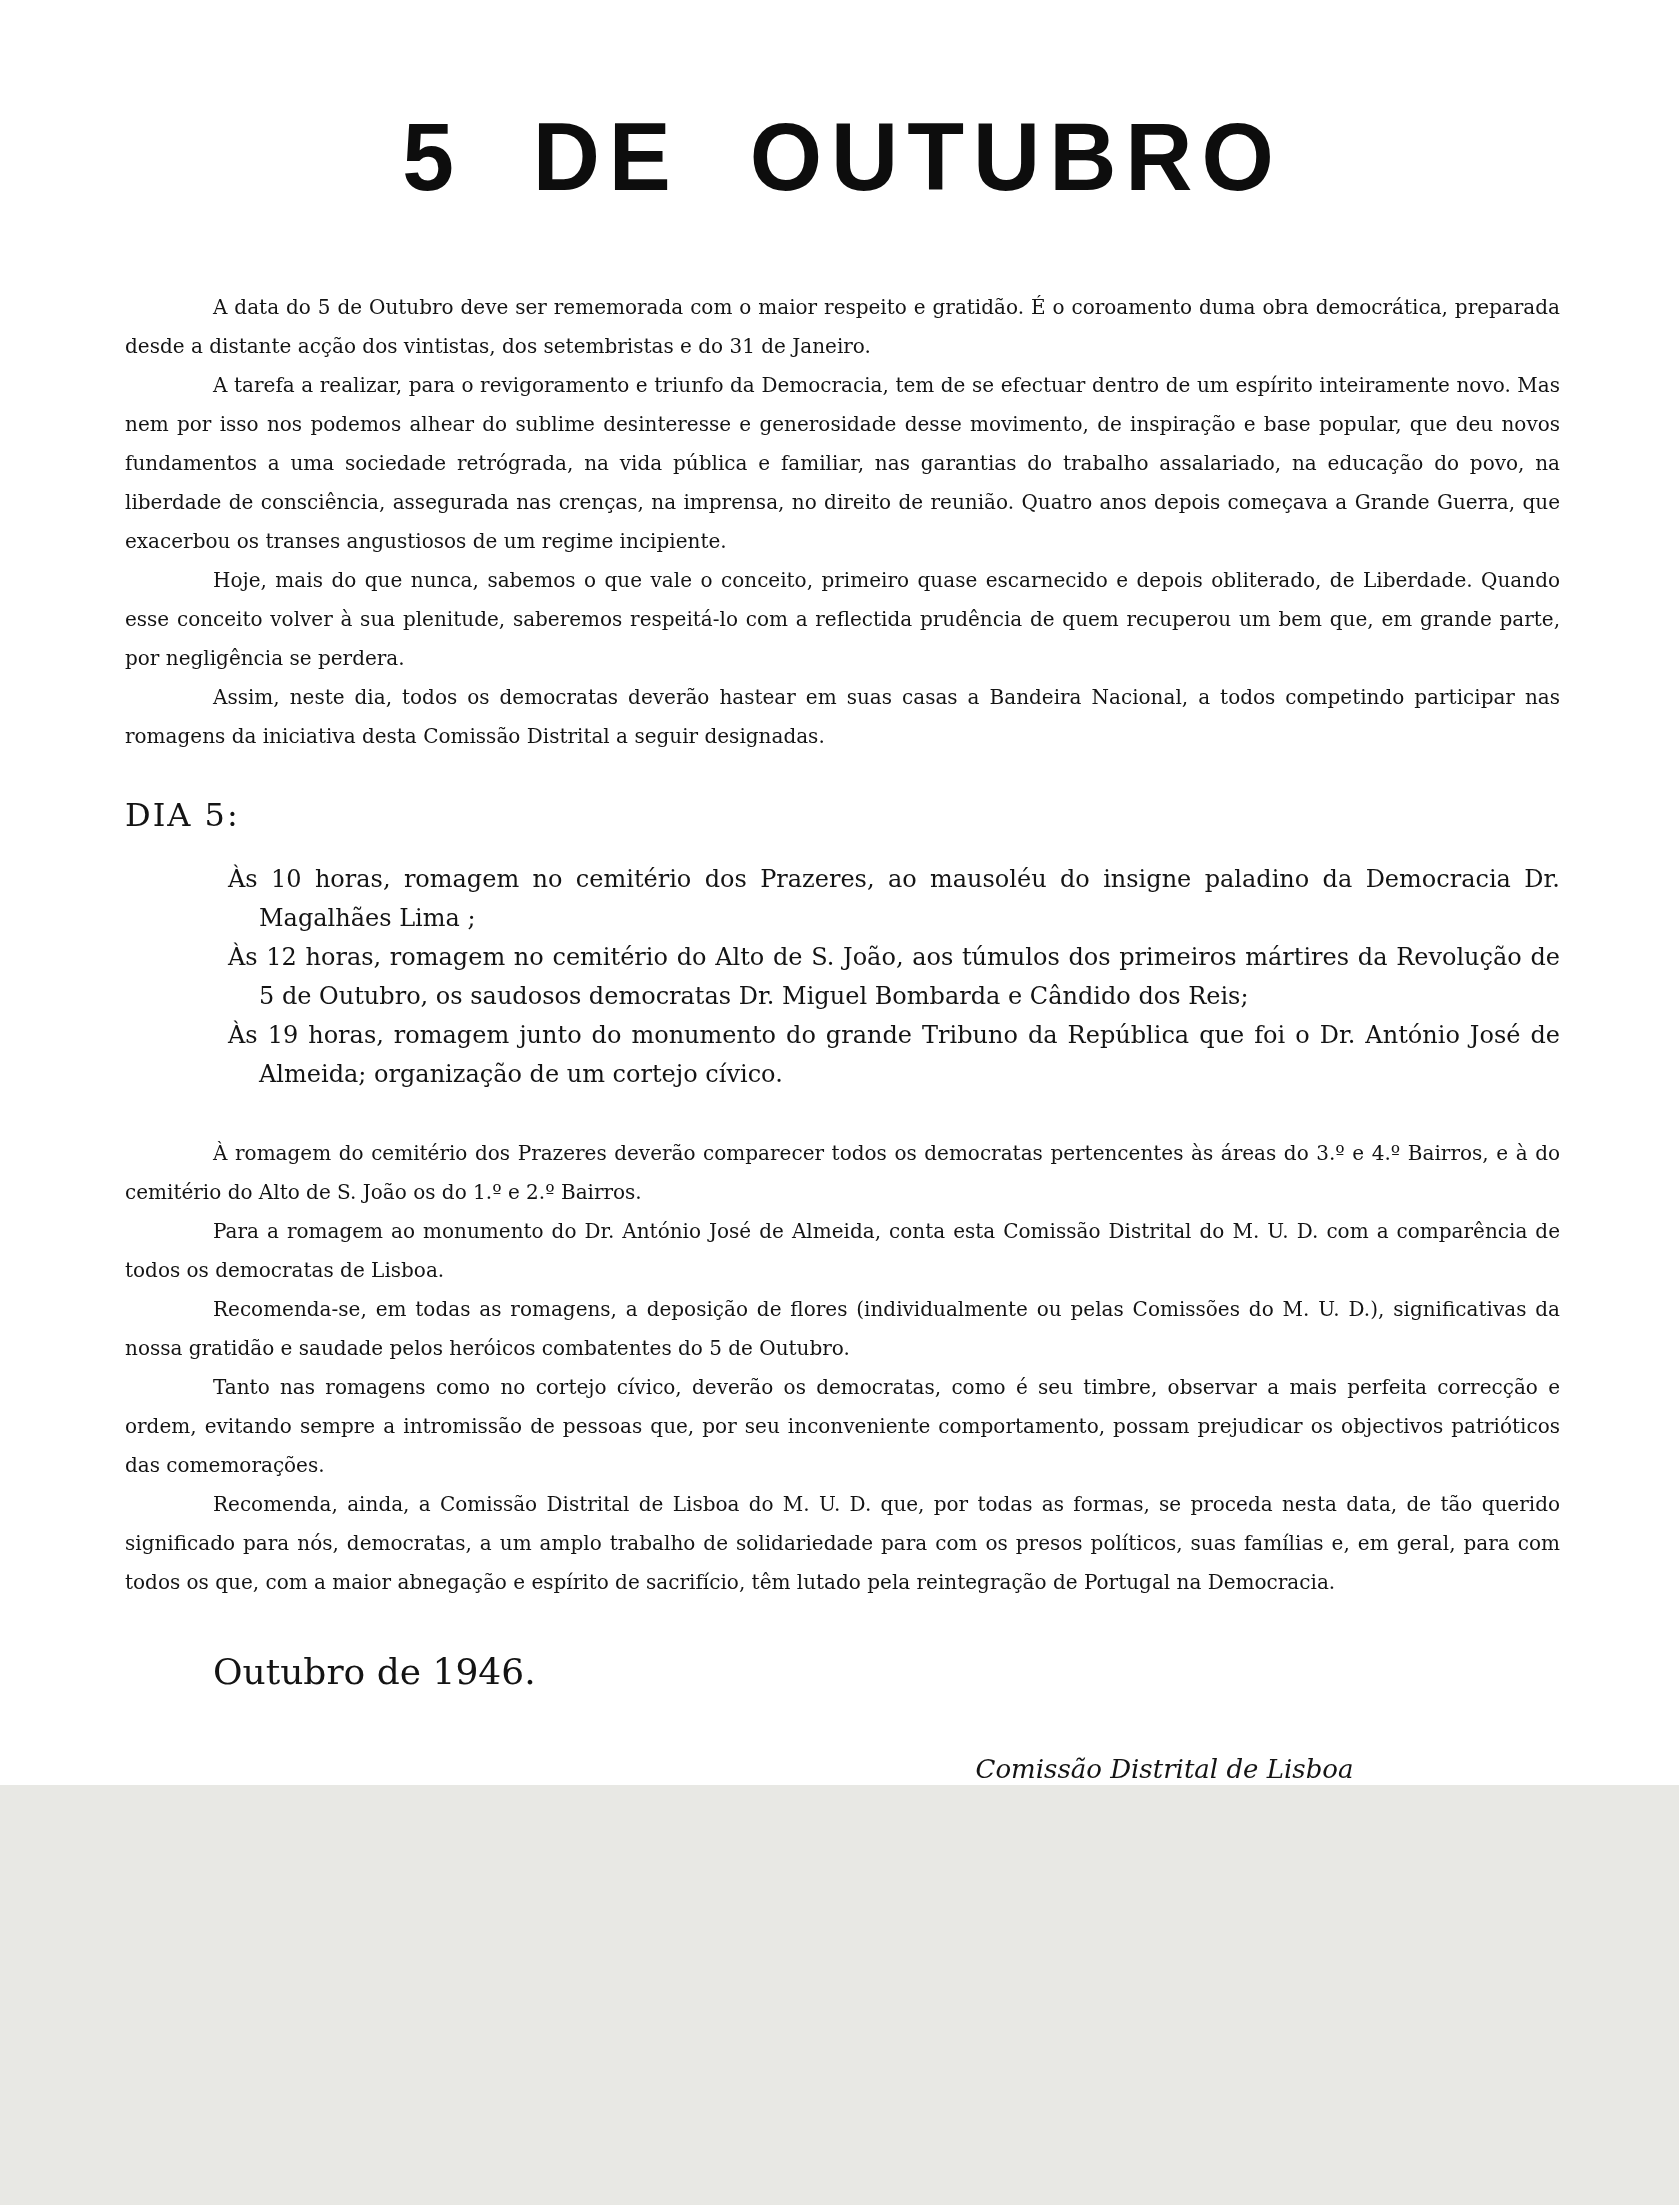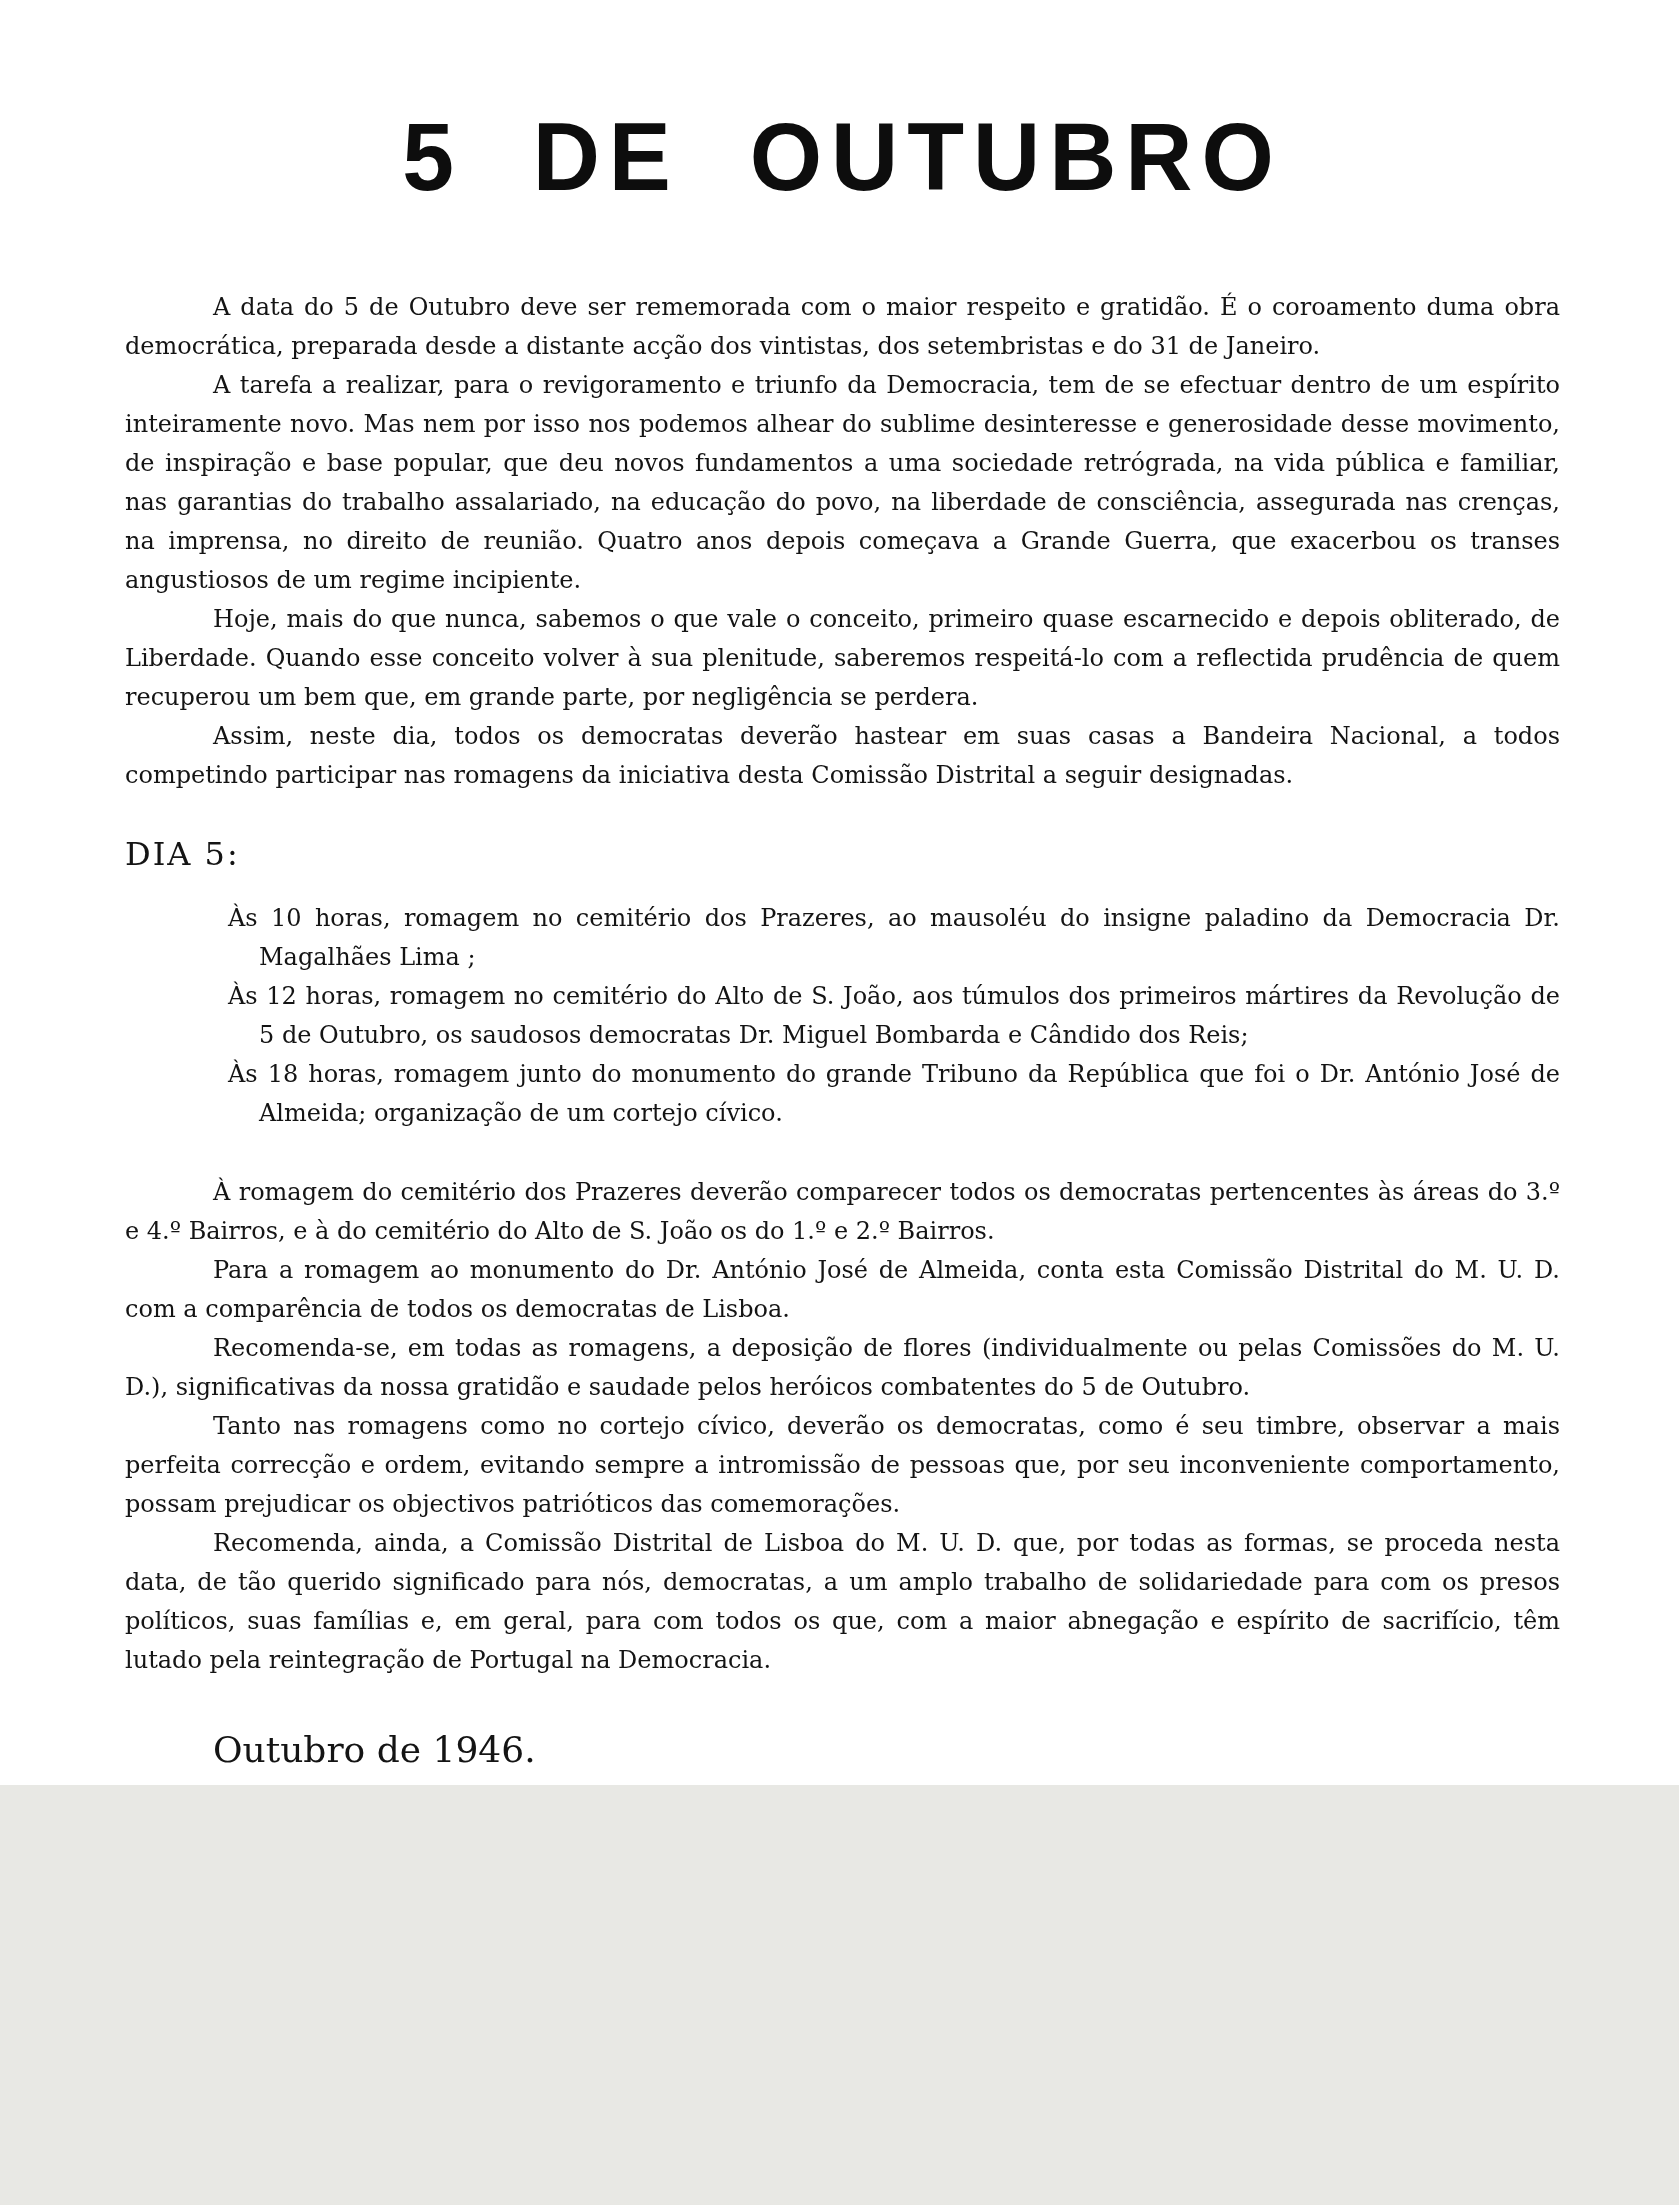--- a/index.html
+++ b/index.html
@@ -27,21 +27,21 @@
     font-size: 93px;
     line-height: 1;
     letter-spacing: 9px;
     word-spacing: 35px;
     color: #0d0d0d;
     transform: scaleY(1.04);
     transform-origin: top center;
     white-space: nowrap;
   }
   .body-text {
-    font-size: 24px;
+    font-size: 20px;
     line-height: 39px;
     text-align: justify;
   }
   .intro { margin-top: 86px; }
   .closing { margin-top: 40px; }
   .para {
     margin: 0;
     text-indent: 88px;
   }
   .section-heading {
@@ -91,21 +91,21 @@
     <p class="para">A tarefa a realizar, para o revigoramento e triunfo da Democracia, tem de se efectuar dentro de um espírito inteiramente novo. Mas nem por isso nos podemos alhear do sublime desinteresse e generosidade desse movimento, de inspiração e base popular, que deu novos fundamentos a uma sociedade retrógrada, na vida pública e familiar, nas garantias do trabalho assalariado, na educação do povo, na liberdade de consciência, assegurada nas crenças, na imprensa, no direito de reunião. Quatro anos depois começava a Grande Guerra, que exacerbou os transes angustiosos de um regime incipiente.</p>
     <p class="para">Hoje, mais do que nunca, sabemos o que vale o conceito, primeiro quase escarnecido e depois obliterado, de Liberdade. Quando esse conceito volver à sua plenitude, saberemos respeitá-lo com a reflectida prudência de quem recuperou um bem que, em grande parte, por negligência se perdera.</p>
     <p class="para">Assim, neste dia, todos os democratas deverão hastear em suas casas a Bandeira Nacional, a todos competindo participar nas romagens da iniciativa desta Comissão Distrital a seguir designadas.</p>
   </div>
 
   <div class="section-heading">DIA 5:</div>
 
   <ul class="schedule">
     <li class="schedule-item">Às 10 horas, romagem no cemitério dos Prazeres, ao mausoléu do insigne paladino da Democracia Dr. Magalhães Lima ;</li>
     <li class="schedule-item">Às 12 horas, romagem no cemitério do Alto de S. João, aos túmulos dos primeiros mártires da Revolução de 5 de Outubro, os saudosos democratas Dr. Miguel Bombarda e Cândido dos Reis;</li>
-    <li class="schedule-item">Às 18 horas, romagem junto do monumento do grande Tribuno da República que foi o Dr. António José de Almeida; organização de um cortejo cívico.</li>
+    <li class="schedule-item">Às 19 horas, romagem junto do monumento do grande Tribuno da República que foi o Dr. António José de Almeida; organização de um cortejo cívico.</li>
   </ul>
 
   <div class="body-text closing">
     <p class="para">À romagem do cemitério dos Prazeres deverão comparecer todos os democratas pertencentes às áreas do 3.º e 4.º Bairros, e à do cemitério do Alto de S. João os do 1.º e 2.º Bairros.</p>
     <p class="para">Para a romagem ao monumento do Dr. António José de Almeida, conta esta Comissão Distrital do M. U. D. com a comparência de todos os democratas de Lisboa.</p>
     <p class="para">Recomenda-se, em todas as romagens, a deposição de flores (individualmente ou pelas Comissões do M. U. D.), significativas da nossa gratidão e saudade pelos heróicos combatentes do 5 de Outubro.</p>
     <p class="para">Tanto nas romagens como no cortejo cívico, deverão os democratas, como é seu timbre, observar a mais perfeita correcção e ordem, evitando sempre a intromissão de pessoas que, por seu inconveniente comportamento, possam prejudicar os objectivos patrióticos das comemorações.</p>
     <p class="para">Recomenda, ainda, a Comissão Distrital de Lisboa do M. U. D. que, por todas as formas, se proceda nesta data, de tão querido significado para nós, democratas, a um amplo trabalho de solidariedade para com os presos políticos, suas famílias e, em geral, para com todos os que, com a maior abnegação e espírito de sacrifício, têm lutado pela reintegração de Portugal na Democracia.</p>
   </div>
 

